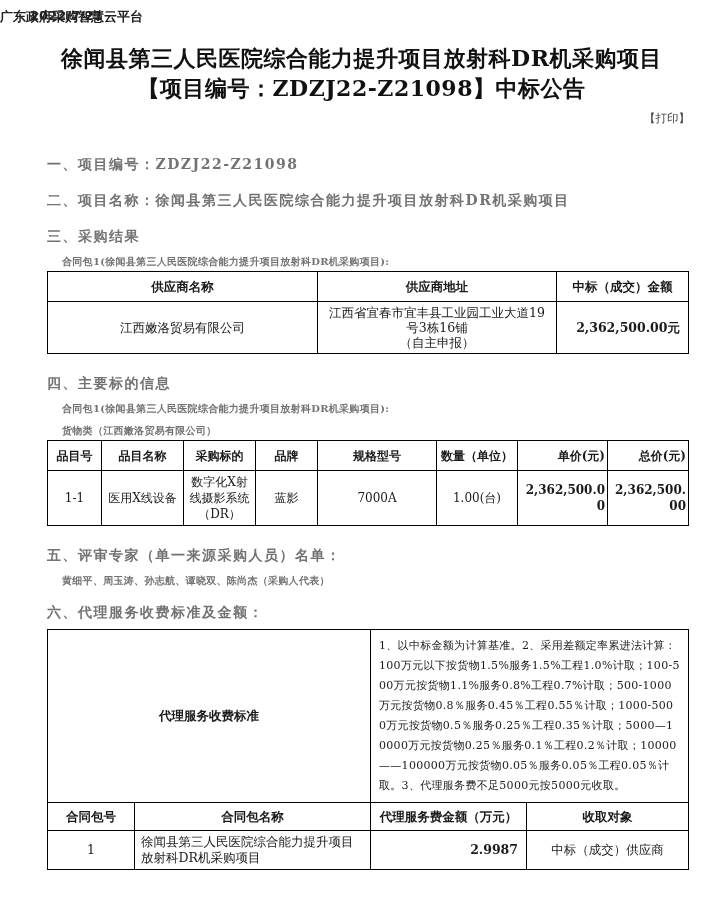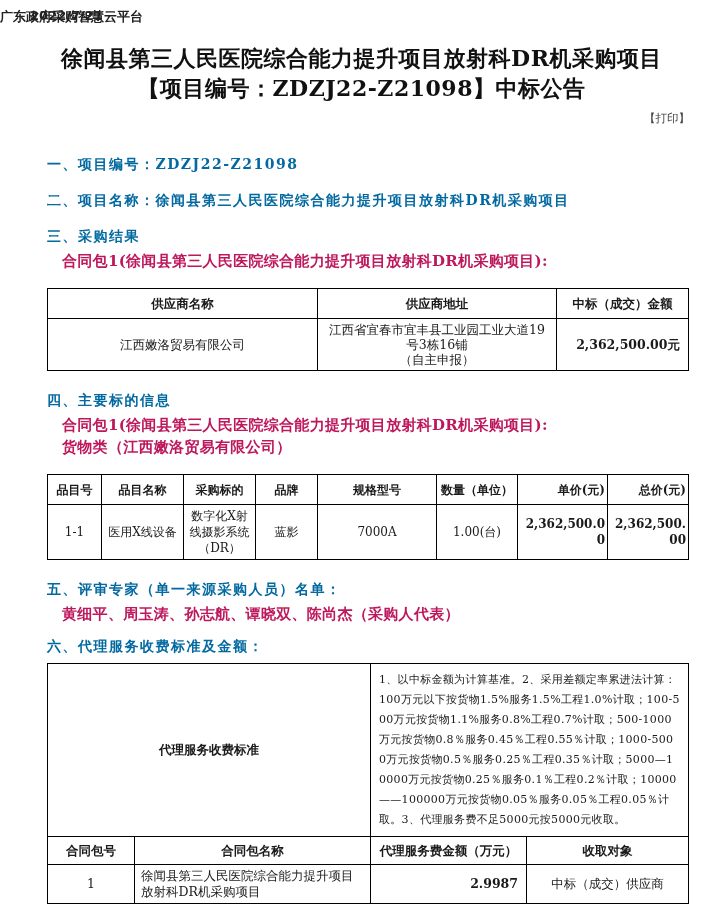--- a/index.html
+++ b/index.html
@@ -36,36 +36,36 @@
     font-size: 11.5px;
     height: 16px;
   }
   .print-link { color: #444; cursor: pointer; text-decoration: none; }
   .content { padding: 0 36px 0 47px; }
   .sec {
     font-size: 14px;
     font-weight: bold;
     letter-spacing: 1.5px;
     line-height: 18px;
-    color: #0369a1;
+    color: #737373;
   }
   .sub {
     padding-left: 15px;
-    font-size: 15px;
+    font-size: 10px;
     font-weight: bold;
     line-height: 17px;
     letter-spacing: 0.3px;
-    color: #be185d;
+    color: #737373;
   }
   .m-s1 { margin-top: 28px; }
   .m-s2 { margin-top: 18px; }
   .m-s3 { margin-top: 18px; }
   .m-sub { margin-top: 8px; }
   .m-sub2 { margin-top: 5px; }
-  .m-tbl { margin-top: 18px; }
+  .m-tbl { margin-top: 1px; }
   .m-s4 { margin-top: 20px; }
   .m-s5 { margin-top: 20px; }
   .m-s6 { margin-top: 14px; }
   .m-tbl3 { margin-top: 8px; }
   table {
     border-collapse: collapse;
     table-layout: fixed;
     width: 641px;
   }
   td {

